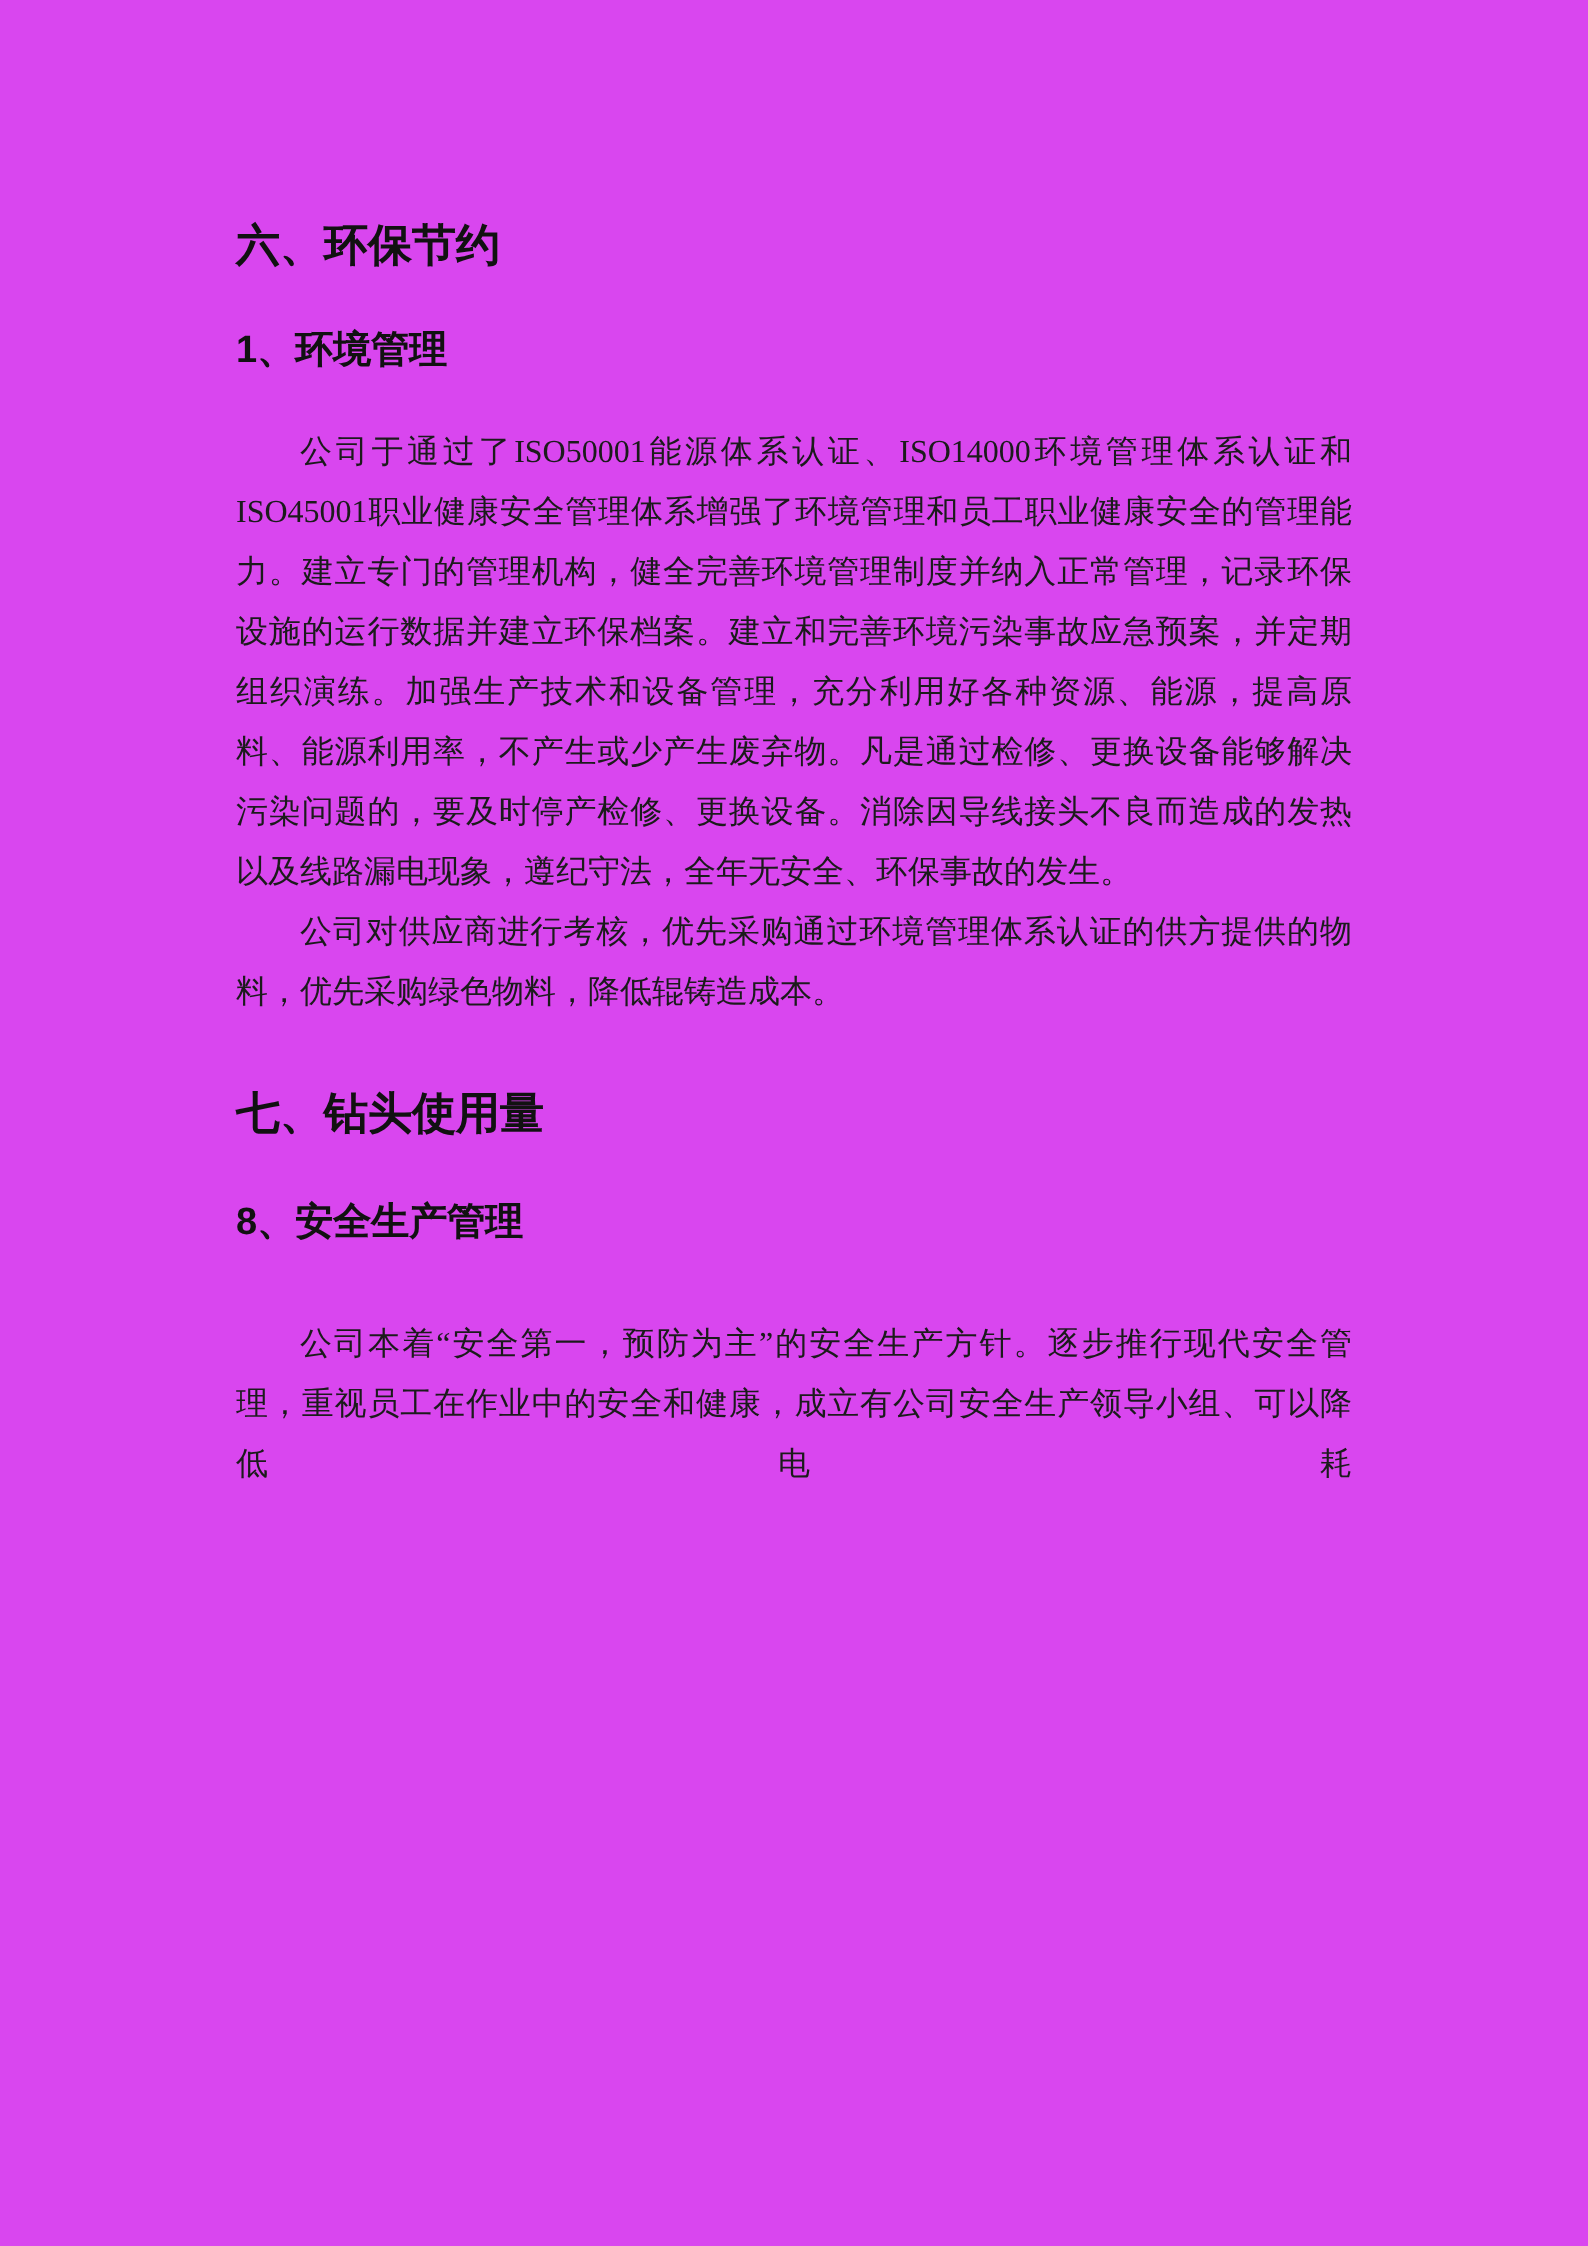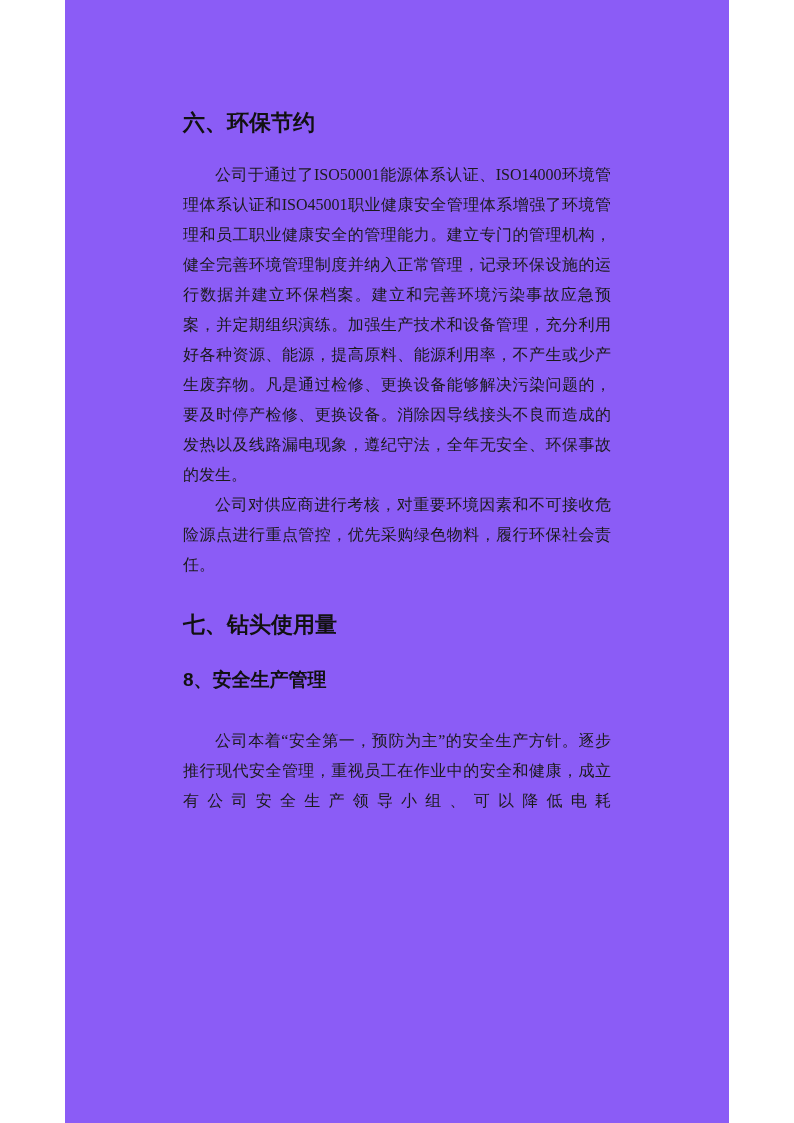--- a/index.html
+++ b/index.html
@@ -2,24 +2,24 @@
 <html lang="zh"><head>
 <meta charset="utf-8">
 <style>
   html, body {
     margin: 0;
     padding: 0;
     background: #ffffff;
   }
   .page {
     position: relative;
-    width: 664px;
+    width: 794px;
     height: 1123px;
     margin: 0 auto;
-    background: #8b5cf6;
+    background: #d946ef;
     box-sizing: border-box;
     padding: 108px 118px 0 118px;
     color: #1b1b1b;
     font-family: "Liberation Serif", "DejaVu Serif", serif;
     font-size: 16px;
     line-height: 30px;
     text-align: justify;
     overflow: hidden;
   }
   .h1 {
@@ -67,26 +67,27 @@
     text-align-last: justify;
   }
 </style>
 </head>
 <body>
 
 <div class="page">
 
   <h1 class="h1">六、环保节约</h1>
 
+  <h2 class="h2">1、环境管理</h2>
 
   <p class="para first">公司于通过了ISO50001能源体系认证、ISO14000环境管理体系认证和ISO45001职业健康安全管理体系增强了环境管理和员工职业健康安全的管理能力。建立专门的管理机构，健全完善环境管理制度并纳入正常管理，记录环保设施的运行数据并建立环保档案。建立和完善环境污染事故应急预案，并定期组织演练。加强生产技术和设备管理，充分利用好各种资源、能源，提高原料、能源利用率，不产生或少产生废弃物。凡是通过检修、更换设备能够解决污染问题的，要及时停产检修、更换设备。消除因导线接头不良而造成的发热以及线路漏电现象，遵纪守法，全年无安全、环保事故的发生。</p>
 
 
 
-  <p class="para">公司对供应商进行考核，对重要环境因素和不可接收危险源点进行重点管控，优先采购绿色物料，履行环保社会责任。</p>
+  <p class="para">公司对供应商进行考核，优先采购通过环境管理体系认证的供方提供的物料，优先采购绿色物料，降低辊铸造成本。</p>
 
   <h1 class="h1 safety">七、钻头使用量</h1>
 
   <h2 class="h2 safety-mgmt">8、安全生产管理</h2>
 
   <p class="para safety-1 continues">公司本着“安全第一，预防为主”的安全生产方针。逐步推行现代安全管理，重视员工在作业中的安全和健康，成立有公司安全生产领导小组、可以降低电耗</p>
 
 </div>
 
 </body></html>

